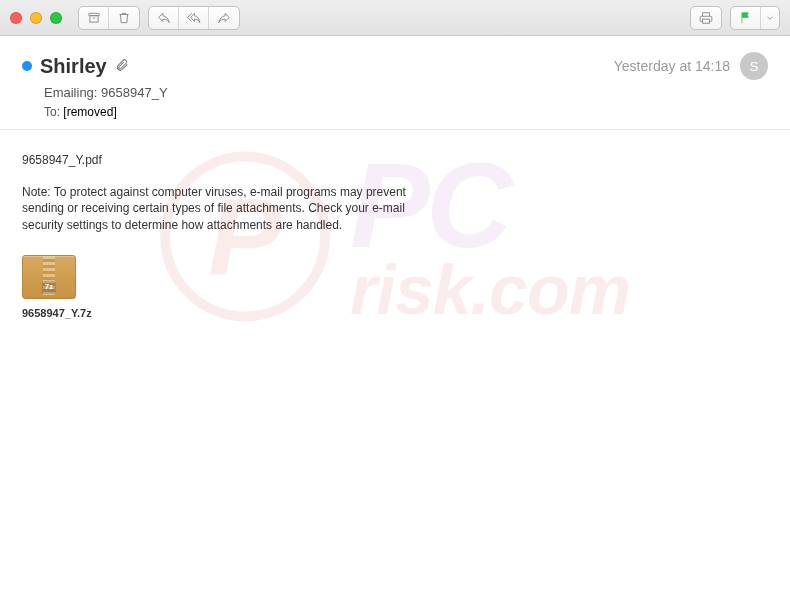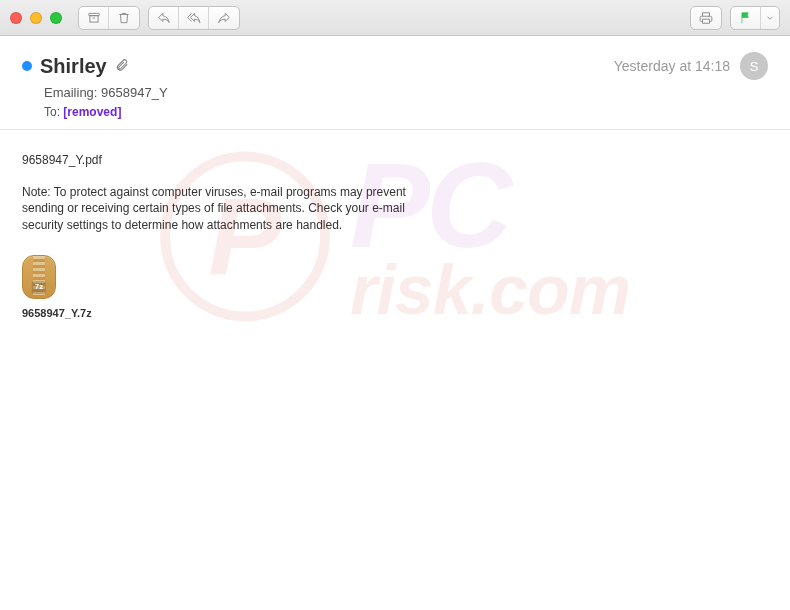--- a/index.html
+++ b/index.html
@@ -61,35 +61,35 @@
   .attach-ind { color: #7a7a7a; }
   .attach-ind svg { width: 14px; height: 14px; }
   .timestamp { color: #9a9a9a; font-size: 14px; margin-right: 10px; }
   .avatar {
     width: 28px; height: 28px; border-radius: 50%; background: #c8c8c8;
     display: flex; align-items: center; justify-content: center;
     color: #fff; font-size: 13px; font-weight: 500;
   }
   .subject { margin-left: 22px; margin-top: 5px; font-size: 13px; color: #555; }
   .to-line { margin-left: 22px; margin-top: 5px; font-size: 12px; color: #555; }
-  .to-line .to-val { color: #6d28d9; font-weight: bold; }
+  .to-line .to-val { color: #000000; }
   .body {
     padding: 22px 22px;
     font-size: 12px;
     color: #333;
     line-height: 1.35;
     position: relative;
   }
   .para { margin-bottom: 16px; max-width: 410px; }
   .attachment-block { display: inline-block; text-align: left; margin-top: 6px; }
   .archive-icon {
-    width: 34px; height: 44px;
+    width: 54px; height: 44px;
     background: linear-gradient(to bottom, #d7a95e 0%, #c99343 100%);
     border: 1px solid #b98638;
-    border-radius: 12px;
+    border-radius: 3px;
     position: relative;
     box-shadow: inset 0 1px 0 rgba(255,255,255,0.3);
     overflow: hidden;
     text-align: right;
   }
   .archive-icon::before {
     content: "";
     position: absolute;
     top: 0; bottom: 0; left: 50%;
     transform: translateX(-50%);

